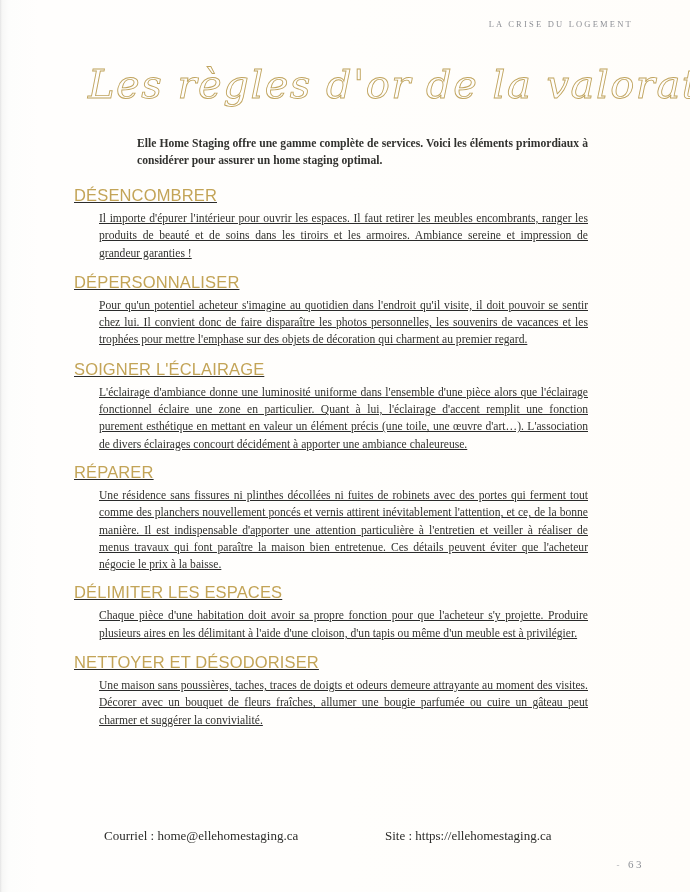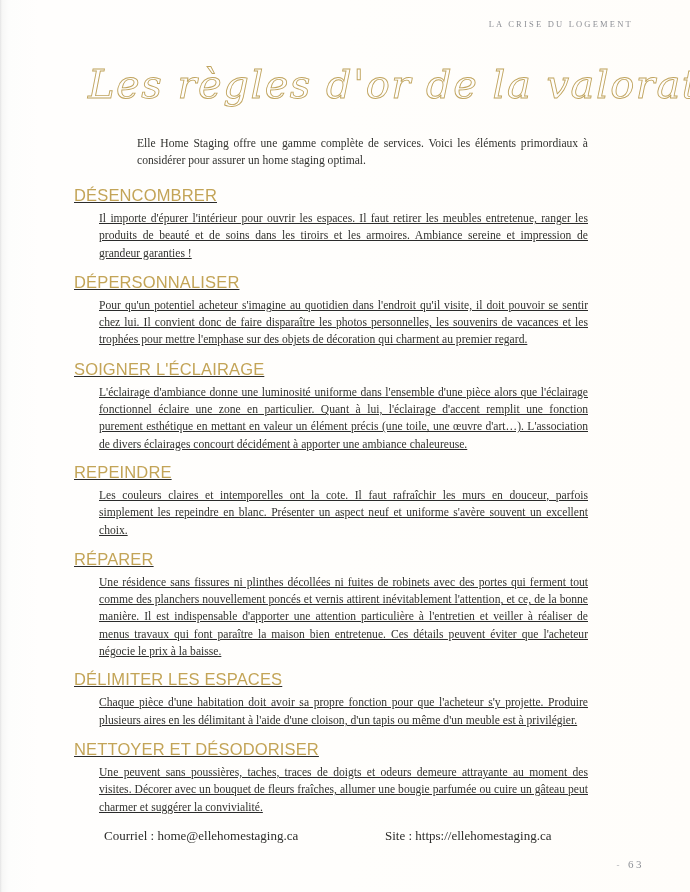--- a/index.html
+++ b/index.html
@@ -75,20 +75,21 @@
   
   .intro {
     position: absolute;
     top: 123px;
     left: 137px;
     width: 451px;
     font-size: 11.6px;
     line-height: 17.2px;
     text-align: justify;
     color: #32322f;
+    font-weight: bold;
   }
 
   
   .sections {
     position: absolute;
     top: 186px;
     left: 74px;
     width: 514px;
   }
   .section { margin-bottom: 10px; text-decoration: underline; }
@@ -158,51 +159,47 @@
       <text class="title-text" x="4" y="40">Les règles d'or de la valoration</text>
     </svg>
   </div>
 
   <p class="intro">Elle Home Staging offre une gamme complète de services. Voici les éléments primordiaux à considérer pour assurer un home staging optimal.</p>
 
   <div class="sections">
 
     <section class="section s-0">
       <h2 class="section-heading">DÉSENCOMBRER</h2>
-      <p class="section-body">Il importe d'épurer l'intérieur pour ouvrir les espaces. Il faut retirer les meubles entretenue, ranger les produits de beauté et de soins dans les tiroirs et les armoires. Ambiance sereine et impression de grandeur garanties !</p>
+      <p class="section-body">Il importe d'épurer l'intérieur pour ouvrir les espaces. Il faut retirer les meubles encombrants, ranger les produits de beauté et de soins dans les tiroirs et les armoires. Ambiance sereine et impression de grandeur garanties !</p>
     </section>
 
     <section class="section s-1">
       <h2 class="section-heading">DÉPERSONNALISER</h2>
       <p class="section-body">Pour qu'un potentiel acheteur s'imagine au quotidien dans l'endroit qu'il visite, il doit pouvoir se sentir chez lui. Il convient donc de faire disparaître les photos personnelles, les souvenirs de vacances et les trophées pour mettre l'emphase sur des objets de décoration qui charment au premier regard.</p>
     </section>
 
     <section class="section s-2">
       <h2 class="section-heading">SOIGNER L'ÉCLAIRAGE</h2>
       <p class="section-body">L'éclairage d'ambiance donne une luminosité uniforme dans l'ensemble d'une pièce alors que l'éclairage fonctionnel éclaire une zone en particulier. Quant à lui, l'éclairage d'accent remplit une fonction purement esthétique en mettant en valeur un élément précis (une toile, une œuvre d'art…). L'association de divers éclairages concourt décidément à apporter une ambiance chaleureuse.</p>
     </section>
 
-    <section class="section s-3">
-      <h2 class="section-heading">REPEINDRE</h2>
-      <p class="section-body">Les couleurs claires et intemporelles ont la cote. Il faut rafraîchir les murs en douceur, parfois simplement les repeindre en blanc. Présenter un aspect neuf et uniforme s'avère souvent un excellent choix.</p>
-    </section>
 
     <section class="section s-4">
       <h2 class="section-heading">RÉPARER</h2>
       <p class="section-body">Une résidence sans fissures ni plinthes décollées ni fuites de robinets avec des portes qui ferment tout comme des planchers nouvellement poncés et vernis attirent inévitablement l'attention, et ce, de la bonne manière. Il est indispensable d'apporter une attention particulière à l'entretien et veiller à réaliser de menus travaux qui font paraître la maison bien entretenue. Ces détails peuvent éviter que l'acheteur négocie le prix à la baisse.</p>
     </section>
 
     <section class="section s-5">
       <h2 class="section-heading">DÉLIMITER LES ESPACES</h2>
       <p class="section-body">Chaque pièce d'une habitation doit avoir sa propre fonction pour que l'acheteur s'y projette. Produire plusieurs aires en les délimitant à l'aide d'une cloison, d'un tapis ou même d'un meuble est à privilégier.</p>
     </section>
 
     <section class="section s-6">
       <h2 class="section-heading">NETTOYER ET DÉSODORISER</h2>
-      <p class="section-body">Une peuvent sans poussières, taches, traces de doigts et odeurs demeure attrayante au moment des visites. Décorer avec un bouquet de fleurs fraîches, allumer une bougie parfumée ou cuire un gâteau peut charmer et suggérer la convivialité.</p>
+      <p class="section-body">Une maison sans poussières, taches, traces de doigts et odeurs demeure attrayante au moment des visites. Décorer avec un bouquet de fleurs fraîches, allumer une bougie parfumée ou cuire un gâteau peut charmer et suggérer la convivialité.</p>
     </section>
 
   </div>
 
   <div class="contact">
     <span class="email">Courriel : home@ellehomestaging.ca</span>
     <span class="site">Site : https://ellehomestaging.ca</span>
   </div>
 
   <div class="folio">

